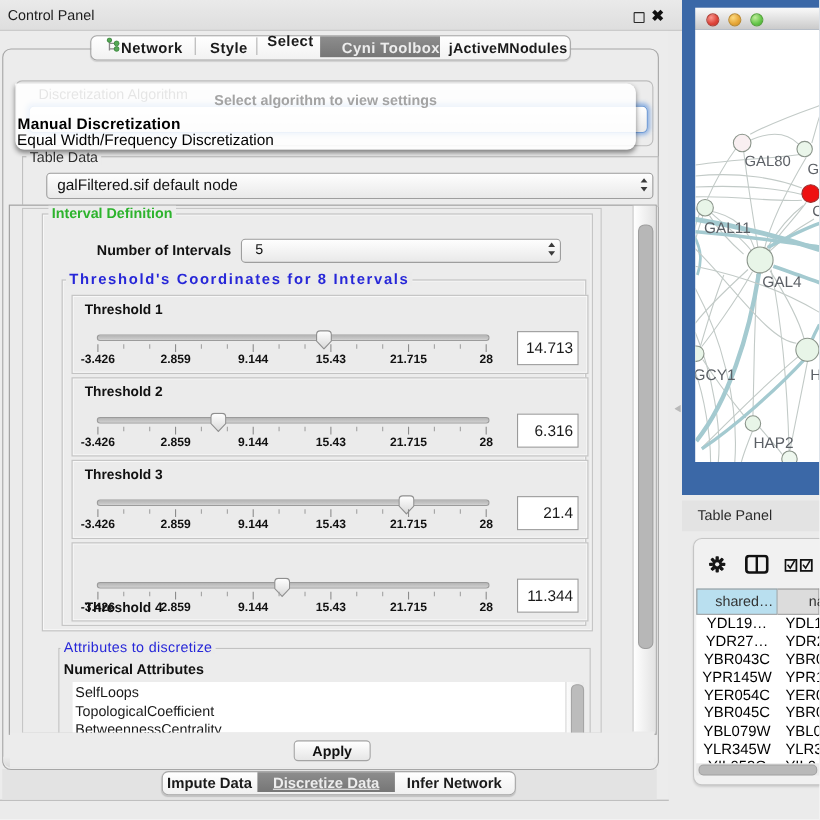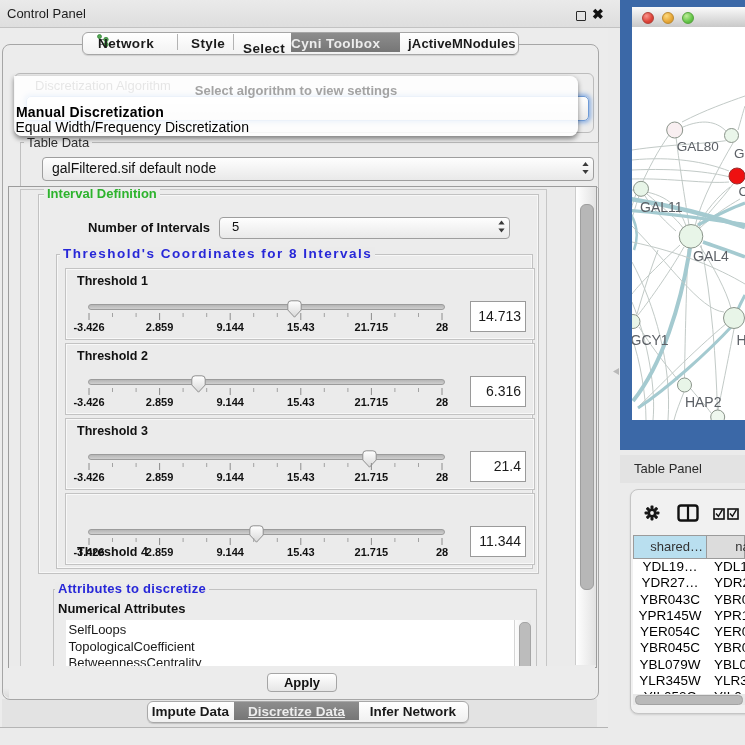--- a/index.html
+++ b/index.html
@@ -21,27 +21,27 @@
 <div class="abs" style="left:576px;top:11px;width:8px;height:8px;border:1.6px solid #2a2a2a;border-radius:1px;"></div>
 <div class="abs" style="left:592px;top:1px;width:14px;height:27px;font-size:14px;font-weight:bold;color:#111;line-height:27px;">✖</div>
 
 <div class="abs" id="tabbar" style="left:82px;top:31.5px;width:435px;height:21px;background:linear-gradient(#ffffff,#f2f2f2);border:1px solid #a6a6a6;border-radius:6px;box-shadow:0 1px 1px rgba(0,0,0,0.12);z-index:5;"></div>
 <svg class="abs" style="z-index:6;left:96px;top:34px;" width="14" height="15" viewBox="0 0 14 15">
   <path d="M3.5 3 L3.5 12 M3.5 5.5 L9 5.5 M3.5 10.5 L9 10.5" stroke="#8a8a8a" stroke-width="1.2" fill="none"></path>
   <circle cx="3.5" cy="2.5" r="2" fill="#55a855" stroke="#2e7d32" stroke-width="0.7"></circle>
   <circle cx="10" cy="5.5" r="2.2" fill="#55a855" stroke="#2e7d32" stroke-width="0.7"></circle>
   <circle cx="10" cy="10.5" r="2.2" fill="#55a855" stroke="#2e7d32" stroke-width="0.7"></circle>
 </svg>
-<div class="abs" style="z-index:6;left:98px;top:32.5px;height:21px;line-height:21px;font-size:13.5px;font-weight:bold;letter-spacing:0.4px;color:#1a1a1a;">Network</div>
+<div class="abs" style="z-index:6;left:110px;top:32.5px;height:21px;line-height:21px;font-size:13.5px;font-weight:bold;letter-spacing:0.4px;color:#1a1a1a;">Network</div>
 <div class="abs" style="z-index:6;left:177px;top:34px;width:1px;height:16px;background:#b3b3b3;"></div>
 <div class="abs" style="z-index:6;left:191px;top:32.5px;height:21px;line-height:21px;font-size:13.5px;font-weight:bold;letter-spacing:0.4px;color:#1a1a1a;">Style</div>
 <div class="abs" style="z-index:6;left:233px;top:34px;width:1px;height:16px;background:#b3b3b3;"></div>
-<div class="abs" style="z-index:6;left:243px;top:38px;height:21px;line-height:21px;font-size:13.5px;font-weight:bold;letter-spacing:0.4px;color:#1a1a1a;">Select</div>
+<div class="abs" style="z-index:6;left:243px;top:27px;height:21px;line-height:21px;font-size:13.5px;font-weight:bold;letter-spacing:0.4px;color:#1a1a1a;">Select</div>
 <div class="abs" style="z-index:6;left:291px;top:32.5px;width:109px;height:19px;background:linear-gradient(#8d8d8d,#767676);"></div>
-<div class="abs" style="z-index:6;left:291px;top:32.5px;width:109px;height:21px;line-height:21px;font-size:13.5px;font-weight:bold;letter-spacing:0.4px;color:#ededed;text-align:left;">Cyni Toolbox</div>
+<div class="abs" style="z-index:6;left:291px;top:32.5px;width:109px;height:21px;line-height:21px;font-size:13.5px;font-weight:bold;letter-spacing:0.4px;color:#ededed;text-align:right;">Cyni Toolbox</div>
 <div class="abs" style="z-index:6;left:408px;top:32.5px;height:21px;line-height:21px;font-size:13px;font-weight:bold;letter-spacing:0.2px;color:#1a1a1a;">jActiveMNodules</div>
 
 <div class="abs" style="left:2px;top:44px;width:595px;height:654px;background:#ececec;border:1px solid #a6a6a6;border-radius:8px;"></div>
 <div class="abs" style="left:3px;top:688px;width:593px;height:10px;background:linear-gradient(#ececec,#d9d9d9);border-radius:0 0 8px 8px;"></div>
 
 <div class="abs" style="left:14px;top:73px;width:578px;height:58px;border:1px solid #bcbcbc;border-radius:6px;"></div>
 <div class="abs" style="left:33px;top:78px;font-size:13px;color:#3c3c3c;background:#ececec;padding:0 2px;">Discretization Algorithm</div>
 <div class="abs" style="left:26px;top:96px;width:561px;height:23px;border-radius:5px;background:linear-gradient(#ffffff,#e9e9e9);border:1.5px solid #6f9bd6;box-shadow:0 0 4px 1.5px rgba(90,145,220,0.65);"></div>
 
 <div class="abs" style="left:20px;top:142px;width:577px;height:44px;border:1px solid #c0c0c0;border-top-color:#bababa;"></div>
@@ -217,21 +217,21 @@
     </svg>
 <div class="abs" style="left:54.0px;top:546px;width:70px;text-align:center;font-size:11px;font-weight:bold;color:#111;">-3.426</div>
 <div class="abs" style="left:124.6px;top:546px;width:70px;text-align:center;font-size:11px;font-weight:bold;color:#111;">2.859</div>
 <div class="abs" style="left:195.2px;top:546px;width:70px;text-align:center;font-size:11px;font-weight:bold;color:#111;">9.144</div>
 <div class="abs" style="left:265.8px;top:546px;width:70px;text-align:center;font-size:11px;font-weight:bold;color:#111;">15.43</div>
 <div class="abs" style="left:336.4px;top:546px;width:70px;text-align:center;font-size:11px;font-weight:bold;color:#111;">21.715</div>
 <div class="abs" style="left:407.0px;top:546px;width:70px;text-align:center;font-size:11px;font-weight:bold;color:#111;">28</div>
 <div class="abs" style="left:470px;top:526px;width:50px;height:29px;background:#ffffff;border:1px solid #9a9a9a;text-align:right;line-height:29px;font-size:14px;color:#1a1a1a;padding-right:4px;box-sizing:content-box;">11.344</div>
 
 <div class="abs" style="left:52.5px;top:588.5px;width:482px;height:90px;border:1px solid #c2c2c2;"></div>
-<div class="abs grouptitle" style="left:55px;top:582px;font-size:13px;font-weight:bold;letter-spacing:0.3px;color:#2727d8;background:#ebebeb;">Attributes to discretize</div>
+<div class="abs grouptitle" style="left:55px;top:582px;font-size:13px;font-weight:normal;letter-spacing:0.3px;color:#2727d8;background:#ebebeb;">Attributes to discretize</div>
 <div class="abs" style="left:58px;top:601px;font-size:13px;font-weight:bold;color:#111;">Numerical Attributes</div>
 <div class="abs" style="left:66px;top:619.5px;width:464px;height:46.5px;background:#ffffff;"></div>
 <div class="abs" style="left:68.5px;top:622px;font-size:13px;color:#1a1a1a;line-height:16.5px;">SelfLoops<br>TopologicalCoefficient<br>BetweennessCentrality</div>
 <div class="abs" style="left:514px;top:619.5px;width:16px;height:46.5px;background:linear-gradient(90deg,#fcfcfc,#e8e8e8);border-left:1px solid #d5d5d5;"></div>
 <div class="abs" style="left:518.5px;top:621.5px;width:10px;height:50px;background:#bcbcbc;border:1px solid #a5a5a5;border-radius:5px;"></div>
 
 <div class="abs" style="left:9px;top:666px;width:586px;height:32px;background:#ececec;"></div>
 
 <div class="abs" style="left:267px;top:672.5px;width:68px;height:17px;border-radius:4px;background:linear-gradient(#ffffff,#e6e6e6);border:1px solid #a5a5a5;text-align:center;line-height:17px;font-size:13px;font-weight:bold;color:#111;">Apply</div>
 

